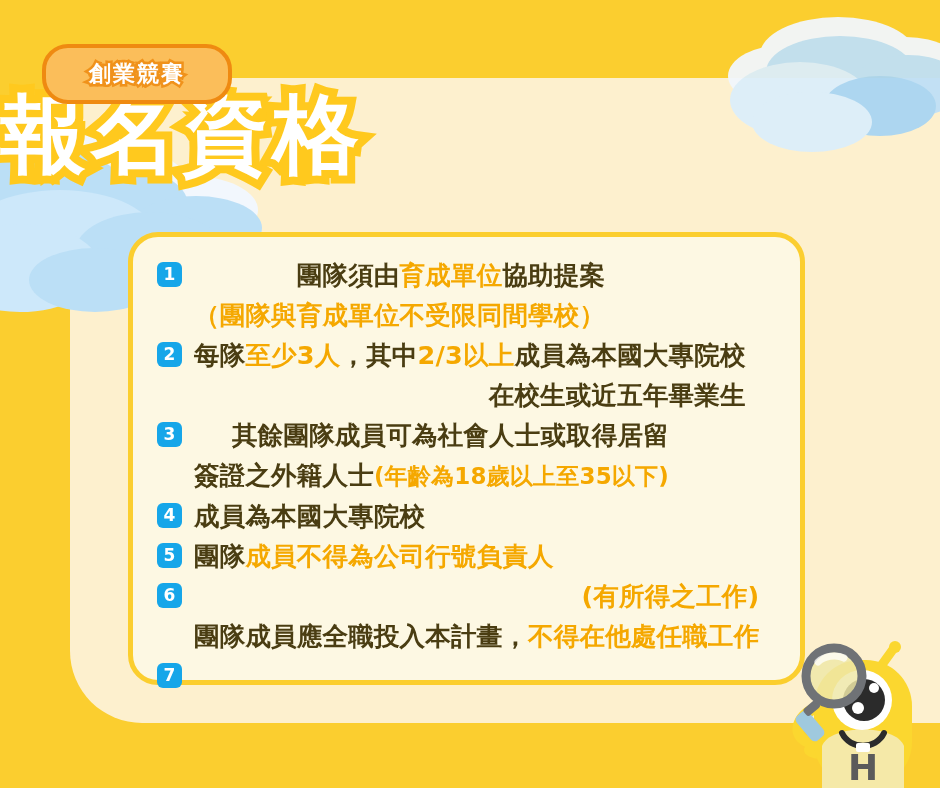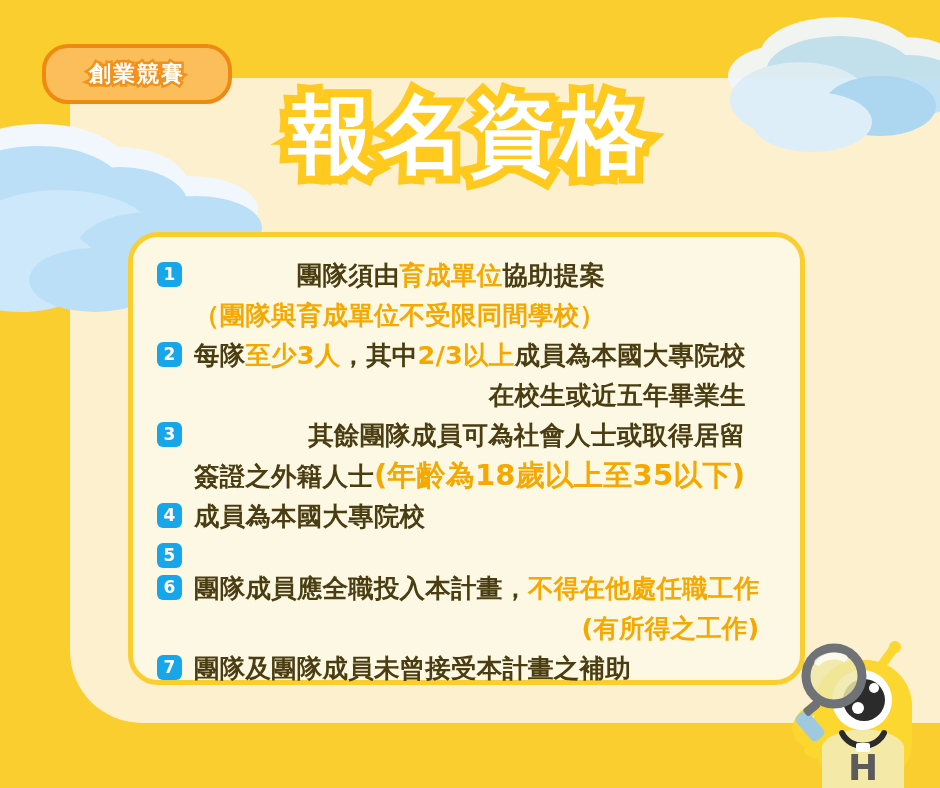--- a/index.html
+++ b/index.html
@@ -40,21 +40,21 @@
     z-index: 2;
     pointer-events: none;
   }
 
   
   .title-wrap {
     position: absolute;
     left: 0;
     top: 86px;
     width: 940px;
-    text-align: center;
+    text-align: left;
     z-index: 4;
   }
   .title {
     display: inline-block;
     font-family: "DejaVu Sans", "Liberation Sans", sans-serif;
     font-size: 86px;
     font-weight: 700;
     letter-spacing: 5px;
     color: #FFFFFF;
     -webkit-text-stroke: 16px #FFC91E;
@@ -129,21 +129,21 @@
   .rule-text {
     font-family: "DejaVu Sans", "Liberation Sans", sans-serif;
     font-size: 25.5px;
     font-weight: 700;
     color: #4A3D12;
     line-height: 40px;
     letter-spacing: 0.2px;
     text-align: right;
   }
   .hl { color: #F5A800; }
-  .small-hl { color: #F5A800; font-size: 29px; }
+  .small-hl { color: #F5A800; font-size: 23px; }
 
   
   .mascot {
     position: absolute;
     left: 778px;
     top: 628px;
     width: 162px;
     height: 160px;
     z-index: 7;
   }
@@ -214,33 +214,33 @@
           </div>
         </div>
         <div class="rule">
           <div class="badge">4</div>
           <div class="rule-text">
             <div><span>成員為本國大專院校</span></div>
           </div>
         </div>
         <div class="rule">
           <div class="badge">5</div>
+          <div class="rule-text">
+            <div><span>團隊</span><span class="hl">成員不得為公司行號負責人</span></div>
+          </div>
         </div>
         <div class="rule">
           <div class="badge">6</div>
           <div class="rule-text">
+            <div><span class="hl">(有所得之工作)</span></div>
             <div><span>團隊成員應全職投入本計畫，</span><span class="hl">不得在他處任職工作</span></div>
-            <div><span class="hl">(有所得之工作)</span></div>
           </div>
         </div>
         <div class="rule">
           <div class="badge">7</div>
-          <div class="rule-text">
-            <div><span>團隊及團隊成員未曾接受本計畫之補助</span></div>
-          </div>
         </div>
       </div>
   </div>
 
   <svg class="mascot" viewBox="0 0 162 160" xmlns="http://www.w3.org/2000/svg">
 
     <g>
       <path d="M103 38 L116 20" stroke="#FBD72F" stroke-width="9" stroke-linecap="round" fill="none"></path>
       <circle cx="117" cy="19" r="6" fill="#FBD72F"></circle>
     </g>

